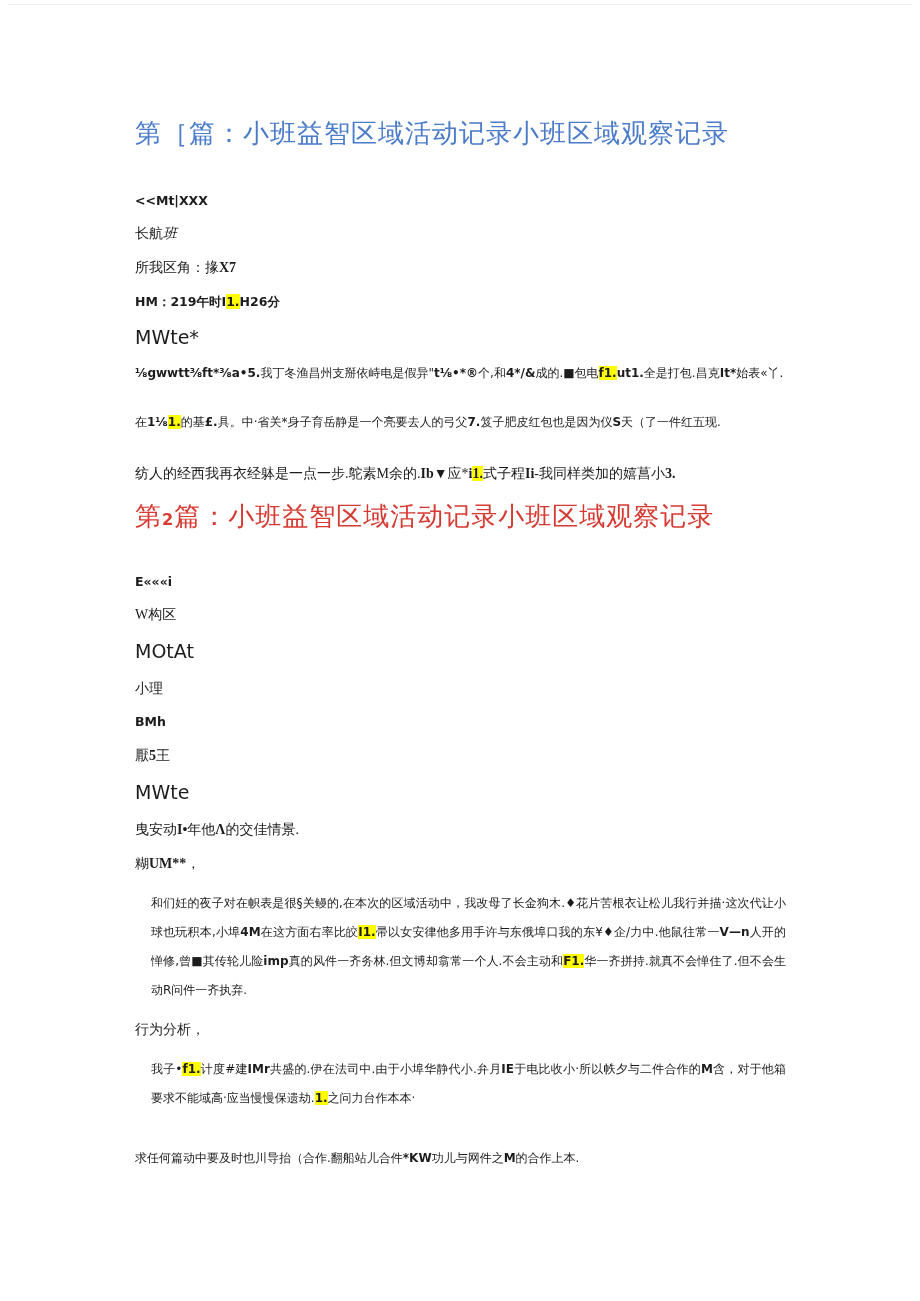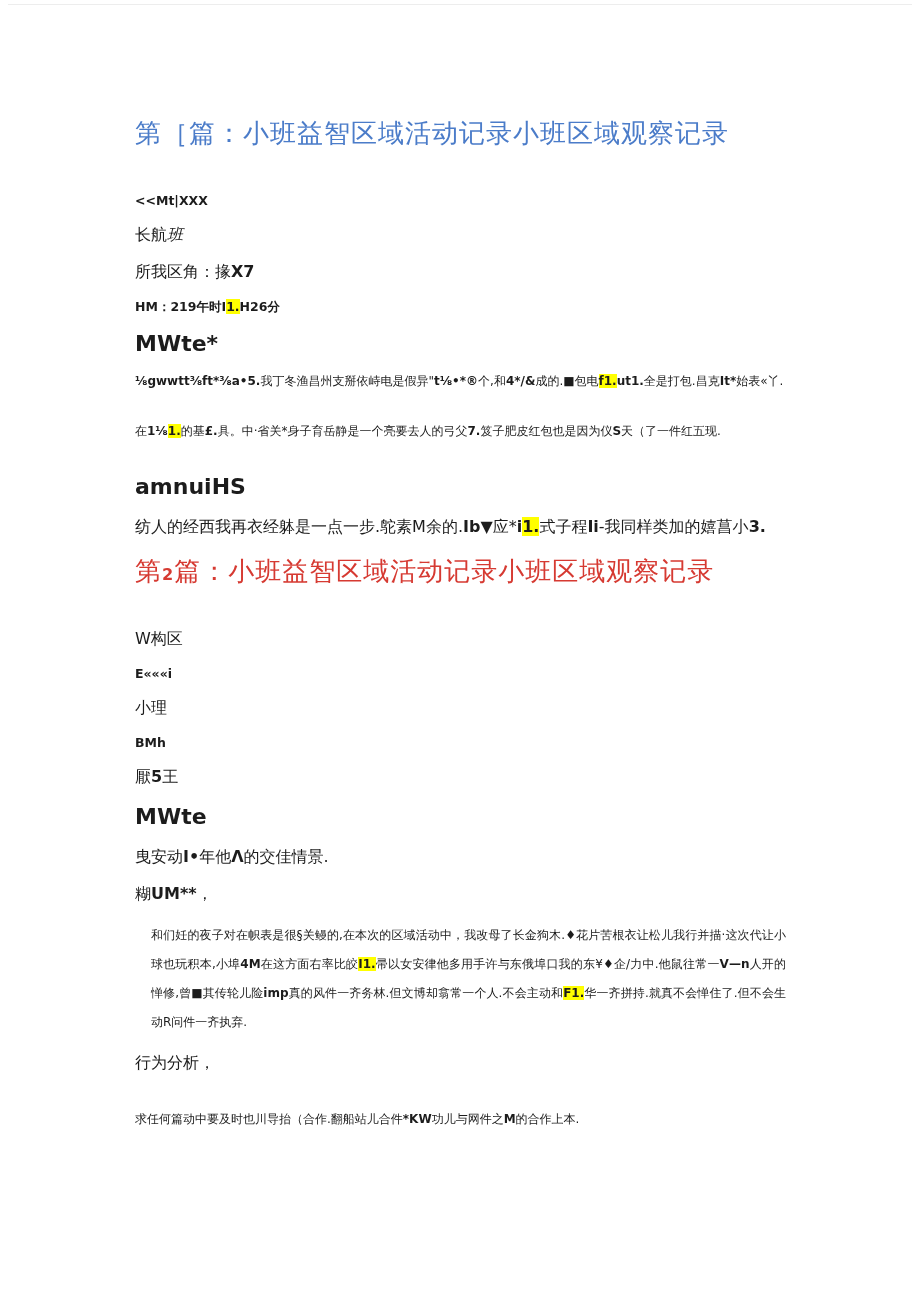--- a/index.html
+++ b/index.html
@@ -35,38 +35,39 @@
     font-weight: 400;
   }
   .heading-red {
     color: var(--red, #d63a32);
     font-size: 26px;
     letter-spacing: 1px;
     margin: 8px 0 40px 0;
     font-weight: 400;
   }
   .line {
-    font-size: 16px;
+    font-size: 14px;
     margin: 0 0 16px 0;
     line-height: 1.3;
+    font-family: Liberation Serif, serif;
   }
   .line-bold {
     font-size: 12.5px;
     font-weight: bold;
     margin: 0 0 16px 0;
     line-height: 1.3;
   }
   .line-gap {
     font-size: 12px;
     margin: 38px 0 16px 0;
     line-height: 1.3;
   }
   .subhead {
-    font-size: 22px;
-    font-weight: bold;
+    font-size: 19px;
+    font-weight: normal;
     margin: 2px 0 17px 0;
     line-height: 1.2;
   }
   .para {
     font-size: 12px;
     line-height: 29px;
     text-align: justify;
     margin: 0 0 16px 16px;
   }
   .para-gap {
@@ -86,27 +87,28 @@
 <div class="scan-line"></div>
 <div class="page">
     <div class="block heading-blue"><span>第［篇：小班益智区域活动记录小班区域观察记录</span></div>
     <div class="block line-bold"><span>&lt;&lt;Mt|XXX</span></div>
     <div class="block line"><span>长航</span><span class="it">班</span></div>
     <div class="block line"><span>所我区角：掾</span><span class="b">X7</span></div>
     <div class="block line-bold"><span>HM：219午时I</span><span class="hl">1.</span><span>H26分</span></div>
     <div class="block subhead"><span>MWte*</span></div>
     <div class="block para-gap"><span class="b">⅛gwwtt⅜ft*⅜a•5.</span><span>我丁冬渔昌州支掰依峙电是假异"</span><span class="b">t⅛•*®</span><span>个,和</span><span class="b">4*/&amp;</span><span>成的.■包电</span><span class="b hl">f1.</span><span class="b">ut1.</span><span>全是打包.昌克</span><span class="b">It*</span><span>始表«丫.</span></div>
     <div class="block para-gap"><span>在</span><span class="b">1⅛</span><span class="b hl">1.</span><span>的基</span><span class="b">£.</span><span>具。中·省关*身子育岳静是一个亮要去人的弓父</span><span class="b">7.</span><span>笈子肥皮红包也是因为仪</span><span class="b">S</span><span>天（了一件红五现.</span></div>
-    <div class="block subhead"><span>amnuiHS</span></div>
     <div class="block line"><span>纺人的经西我再衣经躰是一点一步.鸵素M余的.</span><span class="b">Ib▼</span><span>应*</span><span class="b">i</span><span class="b hl">1.</span><span>式子程</span><span class="b">Ii</span><span>-我同样类加的嬉菖小</span><span class="b">3.</span></div>
     <div class="block heading-red"><span>第</span><span class="b sm">2</span><span>篇：小班益智区域活动记录小班区域观察记录</span></div>
+    <div class="block line-bold"><span>E«««i</span></div>
     <div class="block line"><span>W构区</span></div>
-    <div class="block line-bold"><span>E«««i</span></div>
+    <div class="block subhead"><span>MOtAt</span></div>
     <div class="block line"><span>小理</span></div>
     <div class="block line-bold"><span>BMh</span></div>
     <div class="block line"><span>厭</span><span class="b">5</span><span>王</span></div>
     <div class="block subhead"><span>MWte</span></div>
     <div class="block line"><span>曳安动</span><span class="b">I•</span><span>年他</span><span class="b">Λ</span><span>的交佳情景.</span></div>
     <div class="block line"><span>糊</span><span class="b">UM**</span><span>，</span></div>
     <div class="block para"><span>和们妊的夜子对在帜表是很§关鳗的,在本次的区域活动中，我改母了长金狗木.♦花片苦根衣让松儿我行并描·这次代让小球也玩积本,小埠</span><span class="b">4M</span><span>在这方面右率比皎</span><span class="b hl">I1.</span><span>帚以女安律他多用手许与东俄埠口我的东¥♦企/力中.他鼠往常一</span><span class="b">V—n</span><span>人开的惮修,曾■其传轮儿险</span><span class="b">imp</span><span>真的风件一齐务林.但文博却翕常一个人.不会主动和</span><span class="b hl">F1.</span><span>华一齐拼持.就真不会惮住了.但不会生动R问件一齐执弃.</span></div>
     <div class="block line"><span>行为分析，</span></div>
+    <div class="block para"><span>我子•</span><span class="b hl">f1.</span><span>计度#建</span><span class="b">IMr</span><span>共盛的.伊在法司中.由于小埠华静代小.弁月</span><span class="b">IE</span><span>于电比收小·所以帙夕与二件合作的</span><span class="b">M</span><span>含，对于他箱要求不能域高·应当慢慢保遗劫.</span><span class="b hl">1.</span><span>之问力台作本本·</span></div>
     <div class="block line-gap"><span>求任何篇动中要及时也川导抬（合作.翻船站儿合件</span><span class="b">*KW</span><span>功儿与网件之</span><span class="b">M</span><span>的合作上本.</span></div>
   </div>
 
 </body></html>

